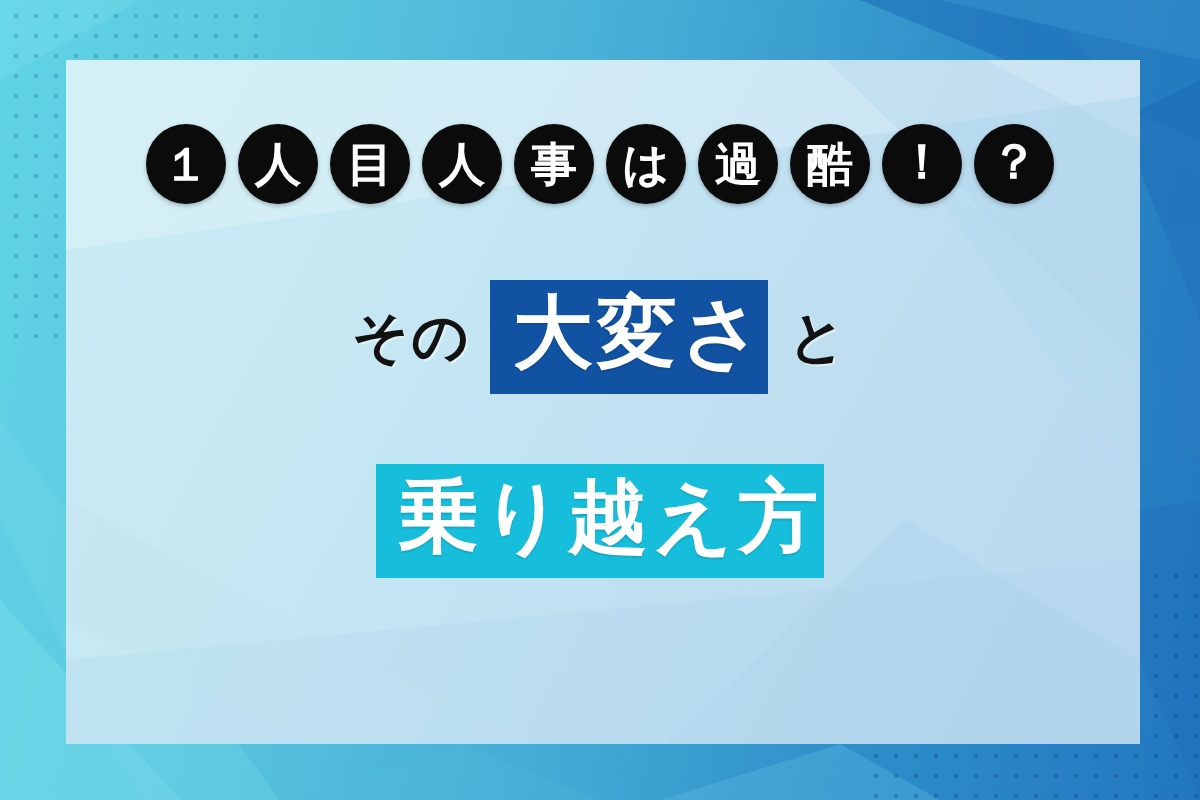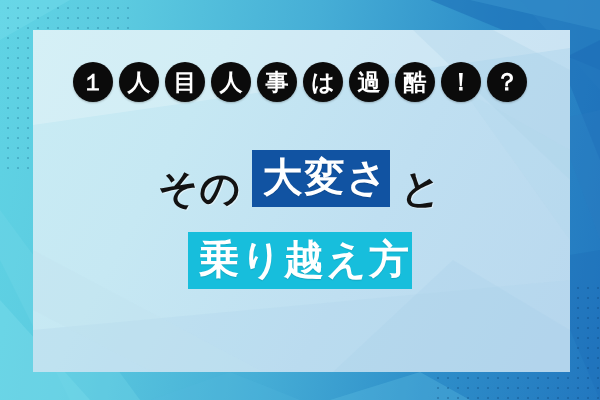--- a/index.html
+++ b/index.html
@@ -113,30 +113,30 @@
   }
   .line3 {
     position: absolute;
     top: 232px;
     left: 0;
     width: 600px;
     display: flex;
     justify-content: center;
     align-items: center;
     gap: 0;
+    font-family: Liberation Serif, serif;
   }
 
   .txt-plain {
-    font-size: 40px;
+    font-size: 28px;
     font-weight: bold;
     color: #121212;
     line-height: 56px;
     letter-spacing: 1px;
     text-shadow: 1px 1px 0 rgba(255,255,255,0.45);
-    margin-top: 20px;
   }
   .txt-plain.pre { padding-right: 10px; }
   .txt-plain.post { padding-left: 10px; }
 
   .hl {
     display: inline-flex;
     align-items: center;
     justify-content: center;
     color: #ffffff;
     font-size: 40px;

